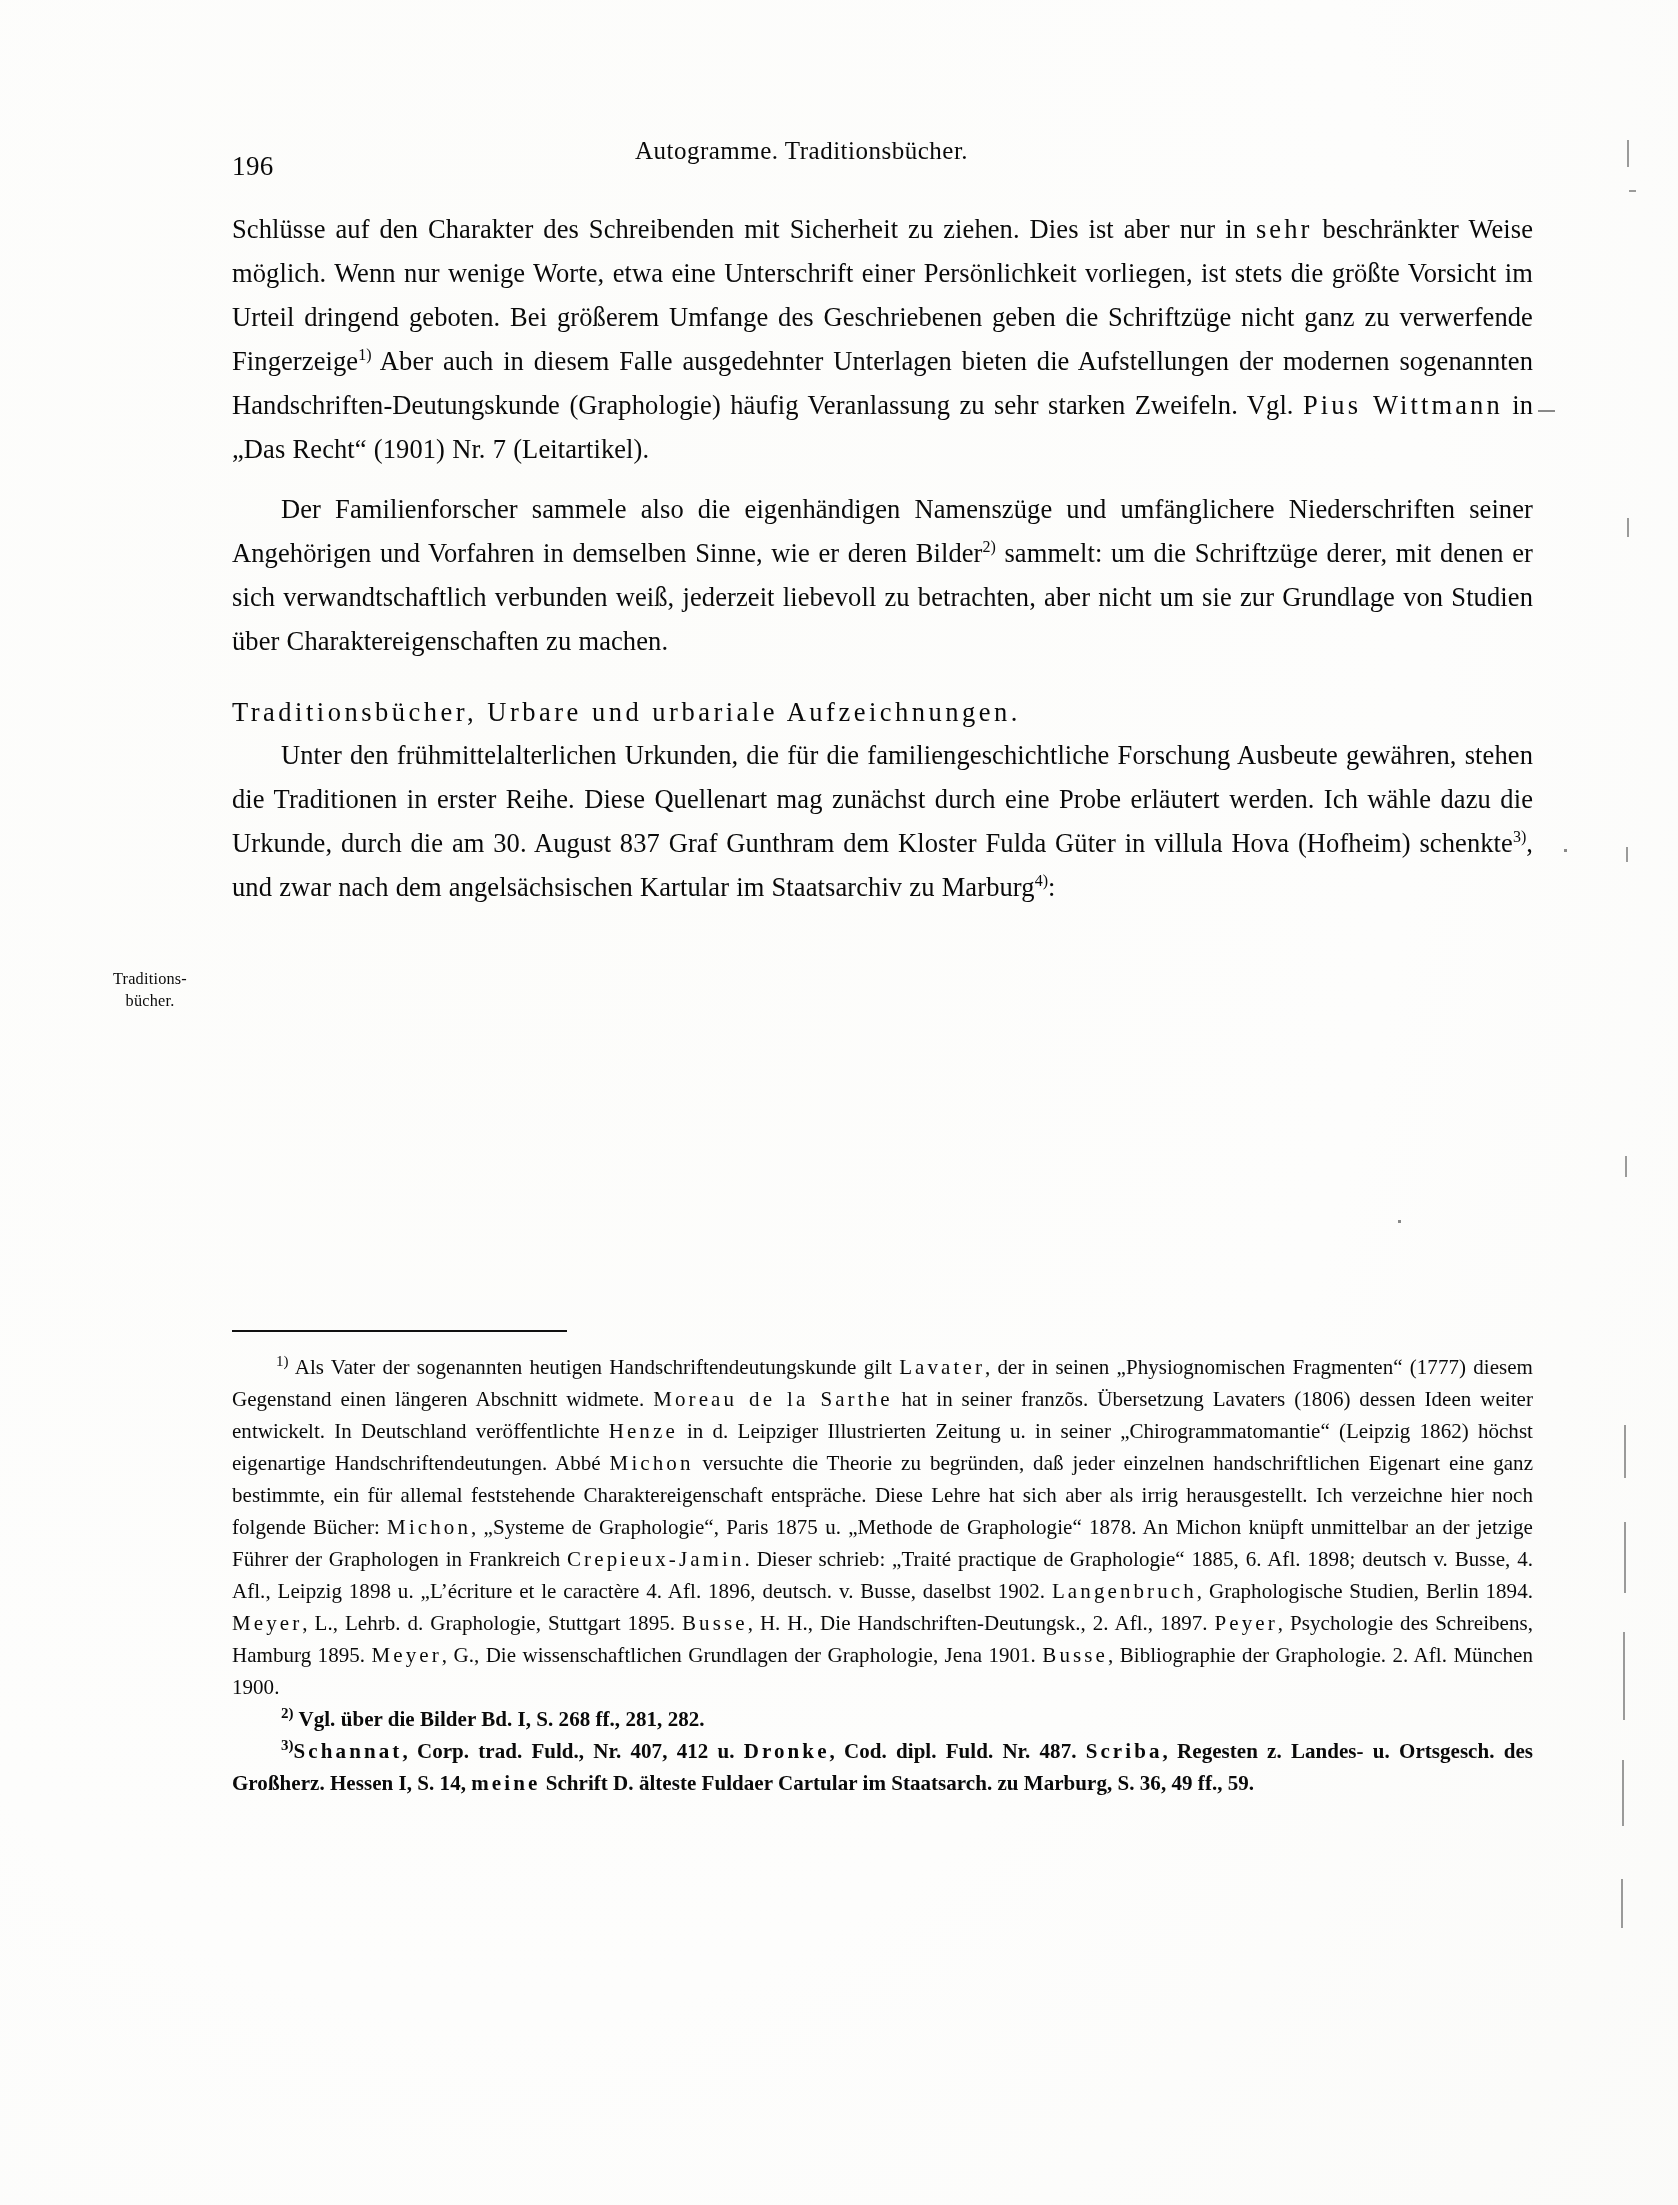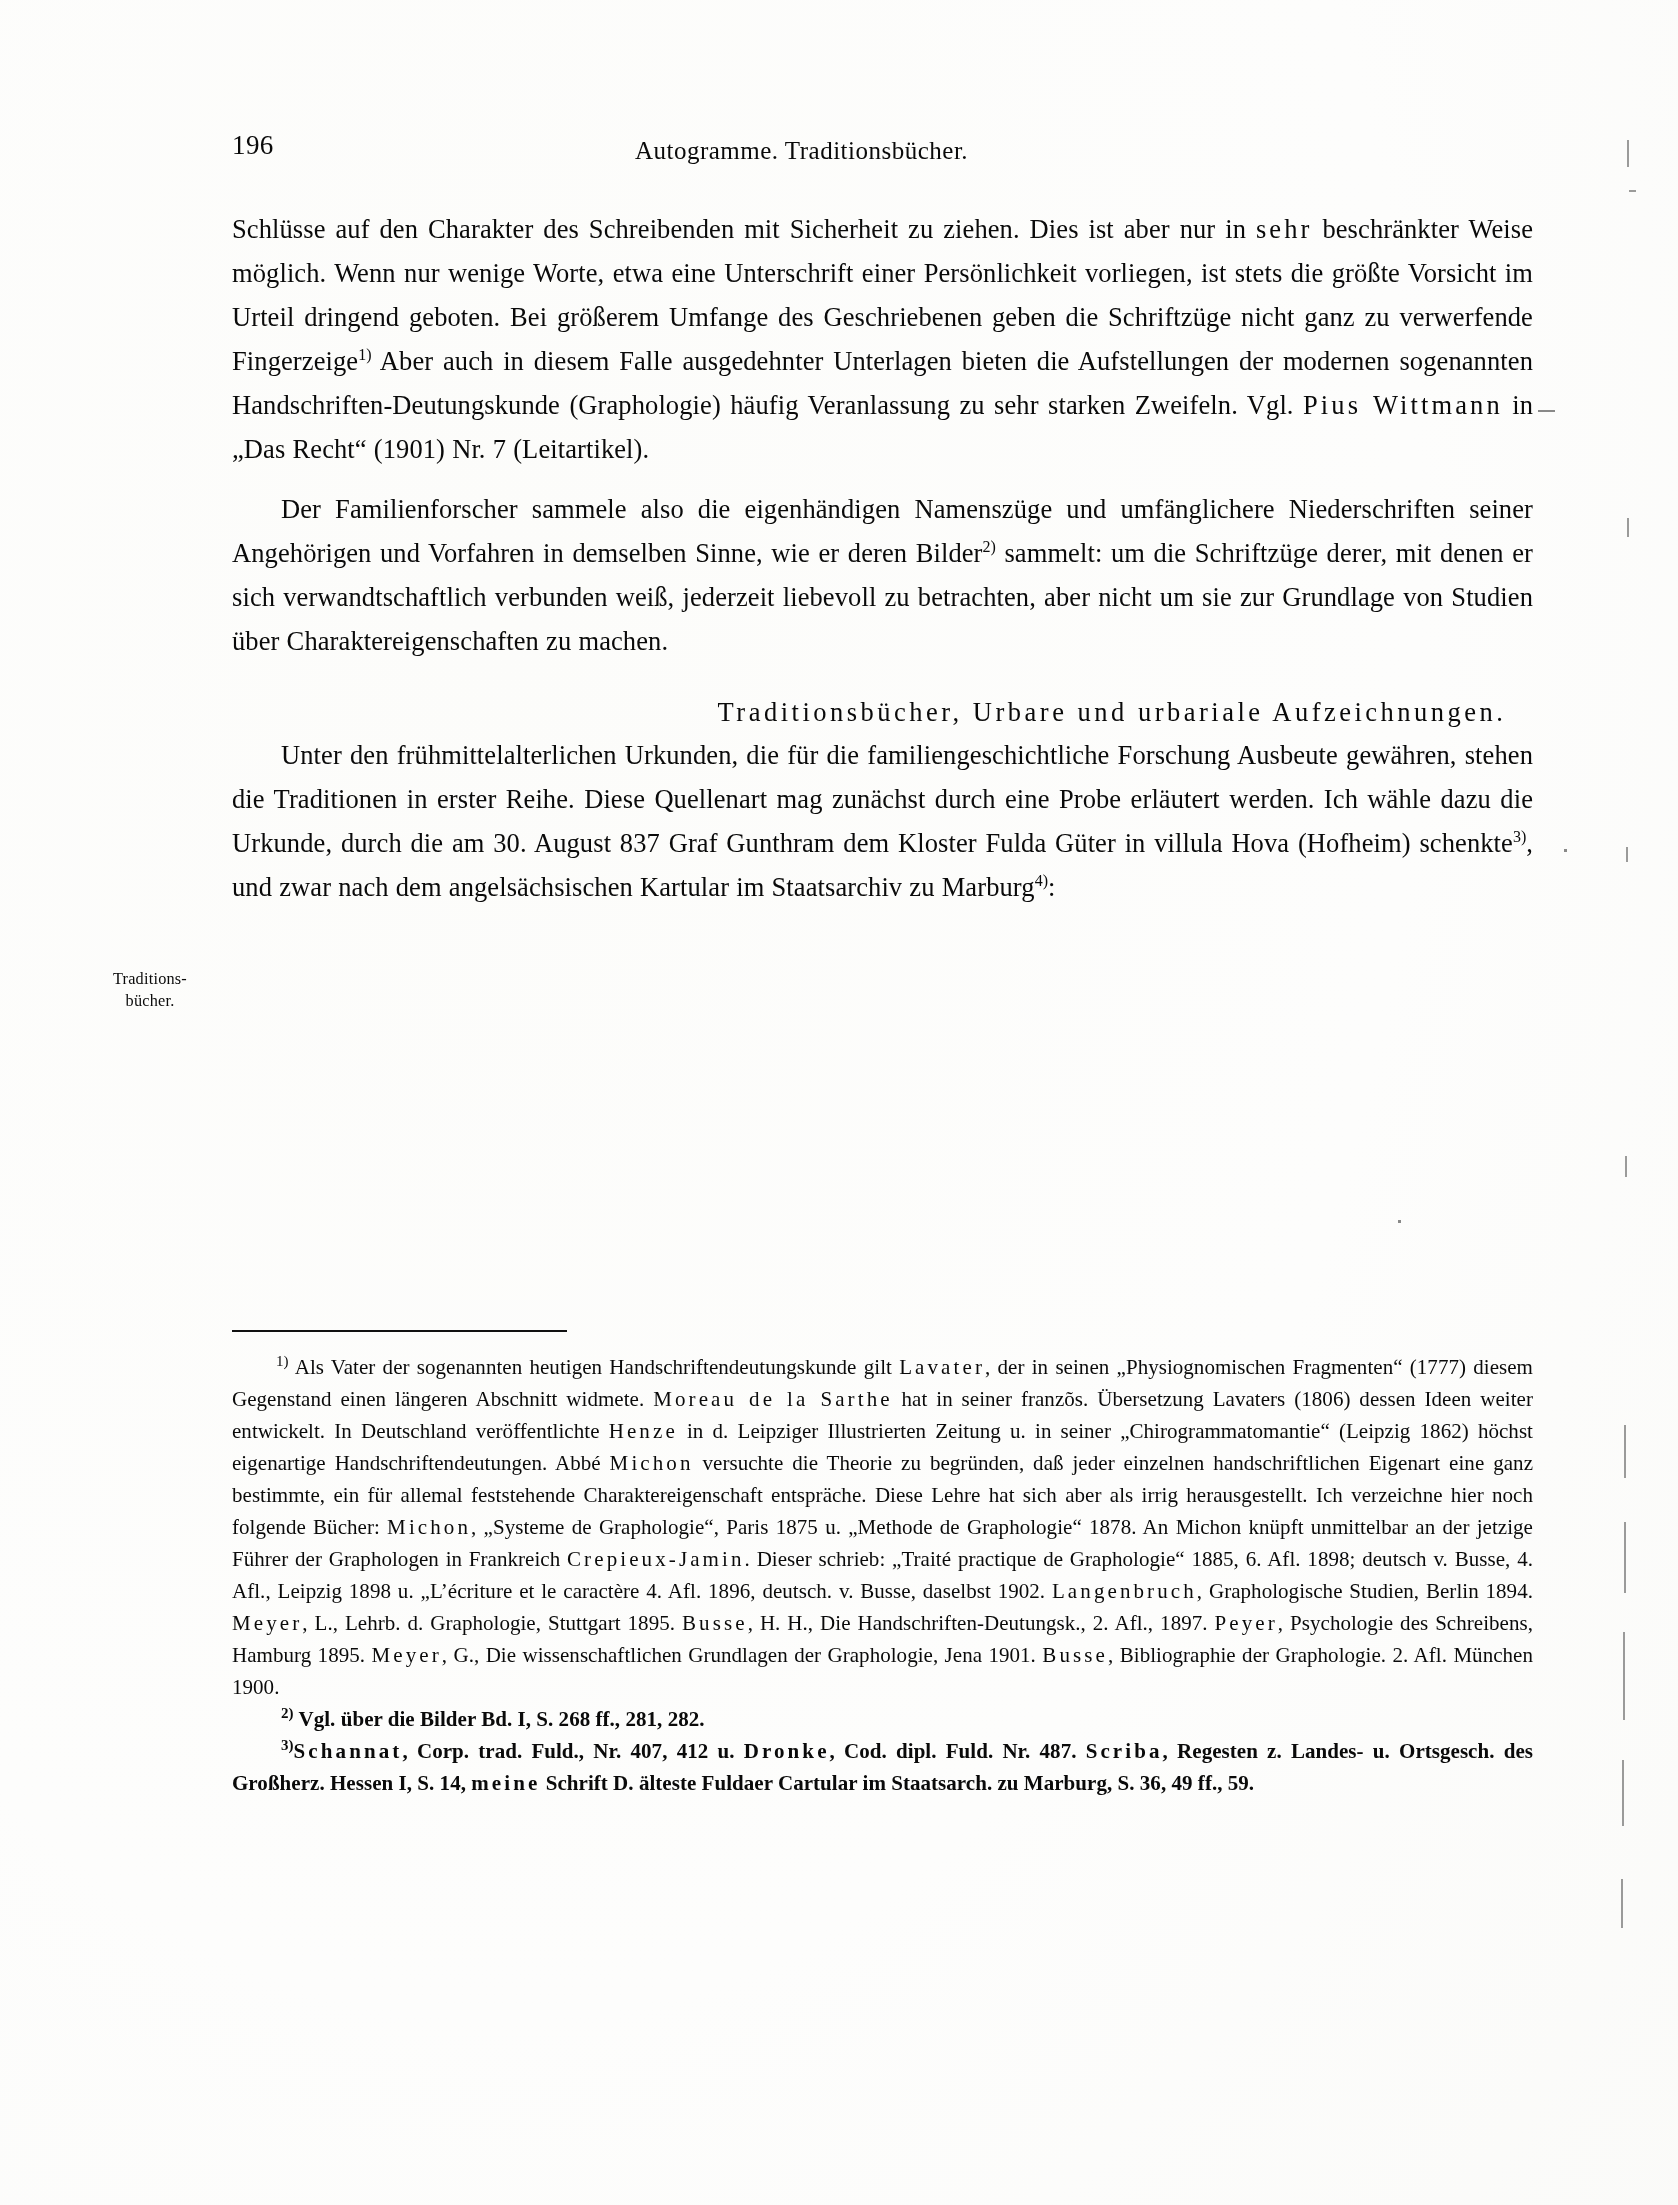--- a/index.html
+++ b/index.html
@@ -37,21 +37,21 @@
   .running-head {
     position: absolute;
     left: 0;
     right: 0;
     top: 132px;
     height: 53px;
   }
   .folio {
     position: absolute;
     left: 232px;
-    top: 0;
+    top: 21px;
     font-size: 27px;
     letter-spacing: 0.4px;
     line-height: 1;
   }
   .head-title {
     position: absolute;
     left: 0;
     right: 0;
     top: 5.3px;
     text-align: center;
@@ -92,21 +92,21 @@
     vertical-align: super;
     line-height: 0;
     letter-spacing: 0;
   }
 
   
   h2.section {
     margin: 28px 0 0 0;
     font-size: 26.5px;
     font-weight: normal;
-    text-align: right;
+    text-align: left;
     letter-spacing: 3.5px;
     line-height: 42px;
     padding-right: 26.5px;
   }
 
   
   .marginal {
     position: absolute;
     left: 77px;
     top: 968px;

